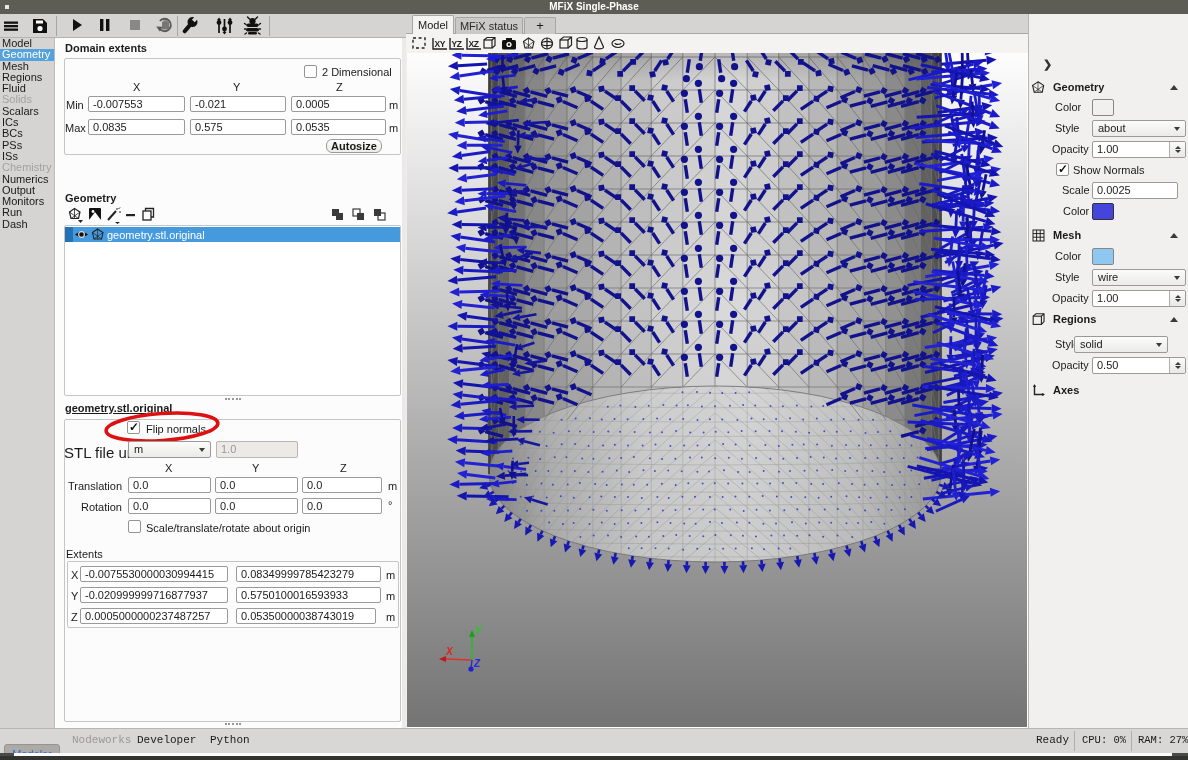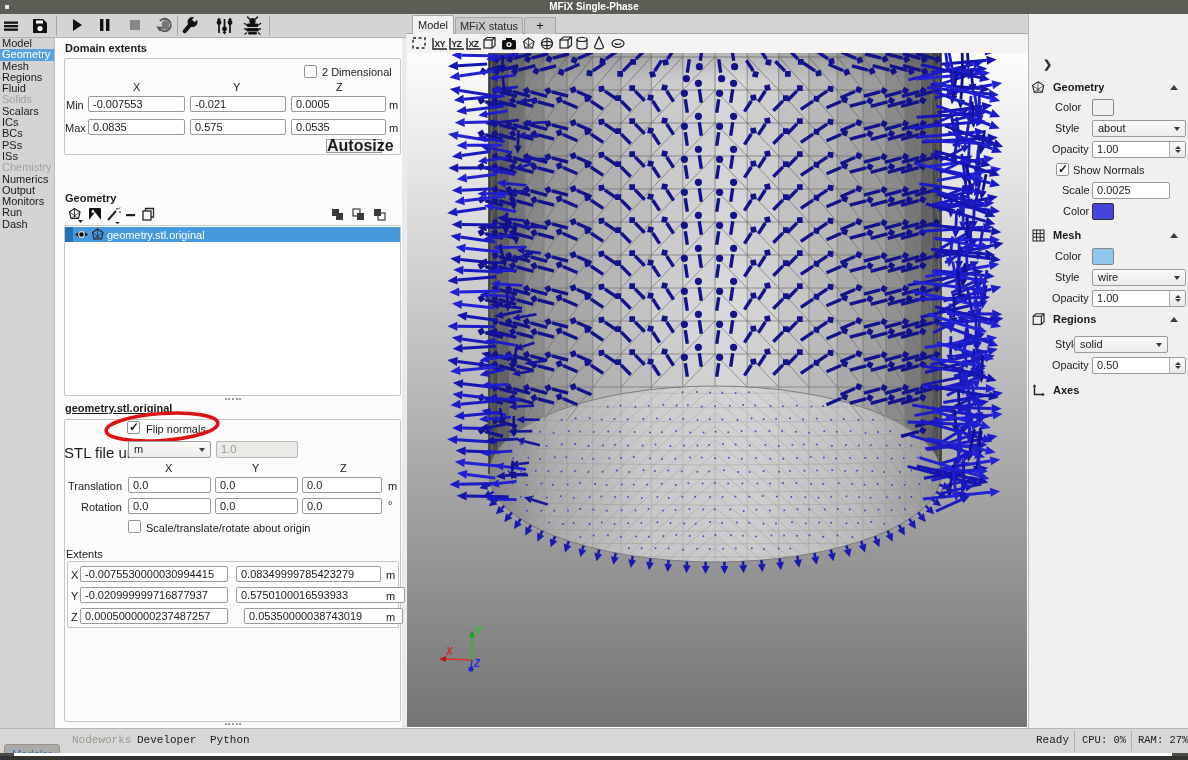--- a/index.html
+++ b/index.html
@@ -19,22 +19,22 @@
 #vsplit { left:402px; top:38px; width:5px; height:690px; background:#eceae8; border-right:1px solid #ffffff;}
 .bold { font-weight:bold; }
 .gbox { position:absolute; border:1px solid #c6c5c3; border-radius:2px; background:#fcfcfc;}
 .fld { position:absolute; height:16px; border:1px solid #9c9a98; border-radius:2px; background:#fff;
   font-size:11px; line-height:14px; padding-left:4px; overflow:hidden; white-space:nowrap;}
 .fld.dis { background:#eceae7; color:#9a9896; border-color:#b8b6b4;}
 .cb { position:absolute; width:13px; height:13px; border:1px solid #959391; border-radius:2px; background:#fff;}
 .cb.chk:before { content:"\2713"; position:absolute; left:1px; top:-2px; font-size:12px; font-weight:bold; color:#111;}
 .lab { position:absolute; font-size:11px; white-space:nowrap; }
 .hdr { position:absolute; font-size:11px; }
-.btn { position:absolute; border:1px solid #9c9a98; border-radius:0; text-align:left;
-  background:linear-gradient(#fdfdfd,#ececea); font-weight:bold; font-size:16px;}
+.btn { position:absolute; border:1px solid #9c9a98; border-radius:6px; text-align:center;
+  background:linear-gradient(#fdfdfd,#ececea); font-weight:bold; font-size:11px;}
 .combo { position:absolute; height:17px; border:1px solid #9c9a98; border-radius:2px;
   background:linear-gradient(#fbfbfa,#ebebe9); font-size:11px; line-height:15px; padding-left:5px;}
 .combo:after { content:""; position:absolute; right:5px; top:6px; border-left:3.5px solid transparent;
   border-right:3.5px solid transparent; border-top:4.5px solid #3a3a3a;}
 .spin { position:absolute; height:17px; border:1px solid #9c9a98; border-radius:2px; background:#fff;
   font-size:11px; line-height:15px; padding-left:4px;}
 .spin:before { content:""; position:absolute; right:0; top:0; width:15px; height:100%;
   background:linear-gradient(#fafafa,#e8e8e6); border-left:1px solid #b0aeac; border-radius:0 2px 2px 0;}
 .spin i:before { content:""; position:absolute; right:4.5px; top:4px; border-left:3px solid transparent;
   border-right:3px solid transparent; border-bottom:3.5px solid #3a3a3a;}
@@ -226,25 +226,25 @@
 <div class="cb" style="left:128px;top:520px"></div>
 <div class="lab" style="left:146px;top:522px">Scale/translate/rotate about origin</div>
 <div class="lab" style="left:66px;top:548px">Extents</div>
 <div class="gbox" style="left:67px;top:561px;width:332px;height:67px"></div>
 <div class="lab" style="left:71px;top:569px">X</div>
 <div class="fld" style="left:80px;top:566px;width:148px">-0.0075530000030994415</div>
 <div class="fld" style="left:236px;top:566px;width:145px">0.08349999785423279</div>
 <div class="lab" style="left:386px;top:569px">m</div>
 <div class="lab" style="left:71px;top:590px">Y</div>
 <div class="fld" style="left:80px;top:587px;width:148px">-0.020999999716877937</div>
-<div class="fld" style="left:236px;top:587px;width:169px">0.5750100016593933</div>
+<div class="fld" style="left:236px;top:587px;width:145px">0.5750100016593933</div>
 <div class="lab" style="left:386px;top:590px">m</div>
 <div class="lab" style="left:71px;top:611px">Z</div>
 <div class="fld" style="left:80px;top:608px;width:148px">0.0005000000237487257</div>
-<div class="fld" style="left:244px;top:608px;width:159px">0.05350000038743019</div>
+<div class="fld" style="left:236px;top:608px;width:140px">0.05350000038743019</div>
 <div class="lab" style="left:386px;top:611px">m</div>
 <div class="abs" style="left:225px;top:723px;width:16px;height:2px;border-top:2px dotted #9a9896"></div>
 <div class="abs" id="tabbar">
 <div class="tab" style="left:6px;top:1px;width:42px;height:20px;line-height:19px;background:#f5f3f1;border-bottom:1px solid #f5f3f1">Model</div>
 <div class="tab" style="left:49px;top:3px;width:68px;height:17px;line-height:16px;background:#cbc9c7;color:#2a2a2a">MFiX status</div>
 <div class="tab" style="left:118px;top:3px;width:32px;height:17px;line-height:15px;background:#cbc9c7;font-size:13px">+</div>
 </div>
 <div class="abs" id="iconbar"></div>
 <svg class="ic" style="left:406px;top:34px" width="622" height="19" viewBox="0 0 622 19">
     <rect x="7" y="4" width="12" height="10" fill="none" stroke="#222" stroke-width="1.4" stroke-dasharray="3,2.6"></rect>
@@ -2178,21 +2178,21 @@
 <div class="uparr" style="left:1170px;top:85px"></div>
 <div class="rp-l" style="left:1055px;top:101px">Color</div>
 <div class="colsw" style="left:1092px;top:99px;background:#f2f0ee"></div>
 <div class="rp-l" style="left:1055px;top:122px">Style</div>
 <div class="combo" style="left:1092px;top:120px;width:94px">about</div>
 <div class="rp-l" style="left:1052px;top:143px;font-size:10.8px">Opacity</div>
 <div class="spin" style="left:1092px;top:141px;width:94px">1.00<i></i></div>
 <div class="cb chk" style="left:1056px;top:163px"></div>
 <div class="rp-l" style="left:1073px;top:164px">Show Normals</div>
 <div class="rp-l" style="left:1062px;top:184px">Scale</div>
-<div class="fld" style="left:1092px;top:182px;width:78px;height:17px;line-height:15px">0.0025</div>
+<div class="fld" style="left:1092px;top:182px;width:86px;height:17px;line-height:15px">0.0025</div>
 <div class="rp-l" style="left:1063px;top:205px">Color</div>
 <div class="colsw" style="left:1092px;top:203px;background:#4545dd;border-color:#333"></div>
 <svg class="ic" style="left:1032px;top:229px" width="13" height="13" viewBox="0 0 13 13">
     <g stroke="#222" stroke-width="1" fill="none">
       <rect x="1" y="1" width="11" height="11"></rect>
       <line x1="4.6" y1="1" x2="4.6" y2="12"></line>
       <line x1="8.2" y1="1" x2="8.2" y2="12"></line>
       <line x1="1" y1="4.6" x2="12" y2="4.6"></line>
       <line x1="1" y1="8.2" x2="12" y2="8.2"></line>
     </g>

